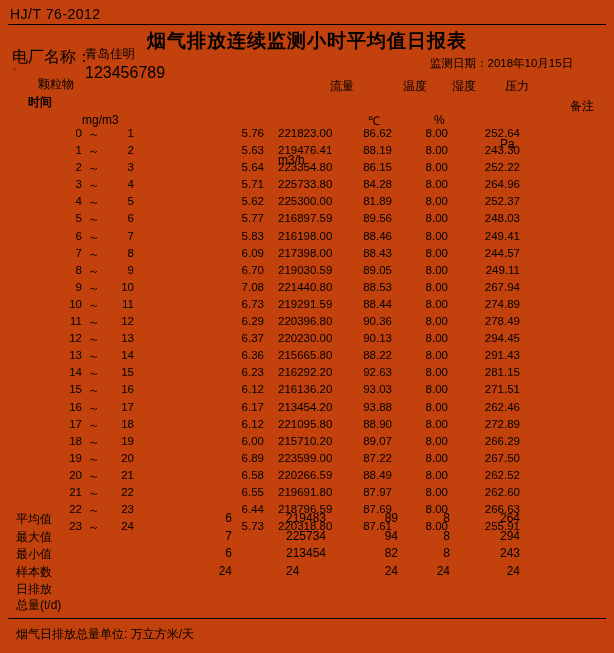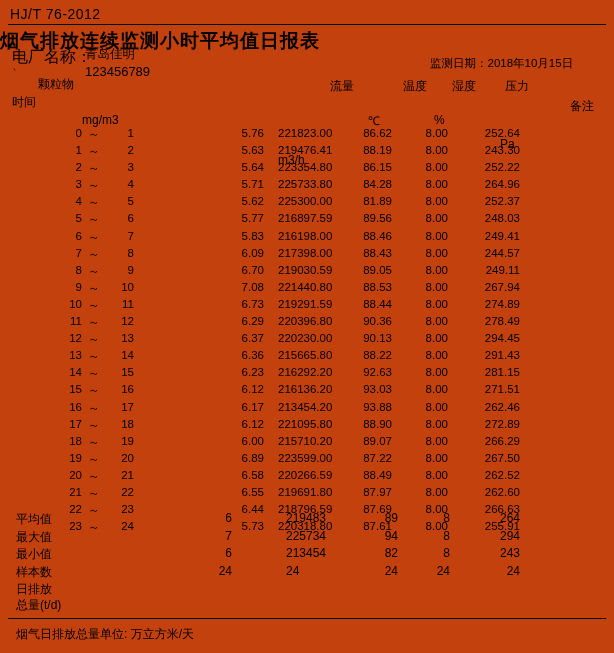--- a/index.html
+++ b/index.html
@@ -23,20 +23,21 @@
     left: 10px;
     top: 6px;
     font-size: 14px;
     letter-spacing: 0.5px;
   }
   .title {
     position: absolute;
     left: 0;
     top: 28px;
     width: 614px;
+    text-align: center;
     font-size: 19px;
     font-weight: bold;
     letter-spacing: 1px;
   }
   .rule-top {
     position: absolute;
     left: 8px;
     top: 24px;
     width: 598px;
     height: 1px;
@@ -50,33 +51,33 @@
     height: 1px;
     background: #000000;
   }
   .meta {
     position: absolute;
     font-size: 16px;
   }
   .factory-label { left: 12px; top: 47px; }
   .factory-value { left: 85px; top: 46px; font-size: 12.5px; }
   .tick { left: 12px; top: 58px; font-size: 11px; }
-  .code-value { left: 85px; top: 64px; font-size: 13px; }
+  .code-value { left: 85px; top: 64px; font-size: 16px; }
   .date-label { left: 430px; top: 56px; font-size: 11.5px; }
 
   .colhead {
     position: absolute;
     font-size: 12px;
   }
   .ch-particle { left: 38px; top: 76px; }
   .ch-flow { left: 330px; top: 78px; }
   .ch-temp { left: 403px; top: 78px; }
   .ch-hum { left: 452px; top: 78px; }
   .ch-press { left: 505px; top: 78px; }
-  .ch-time { left: 12px; top: 94px; }
+  .ch-time { left: 28px; top: 94px; font-weight: bold; }
   .ch-remark { left: 570px; top: 98px; }
 
   .unit {
     position: absolute;
     font-size: 12px;
   }
   .u-mgm3 { left: 82px; top: 113px; }
   .u-m3h { left: 278px; top: 113px; margin-top: 40px; }
   .u-c { left: 368px; top: 112px; }
   .u-pct { left: 434px; top: 113px; }

